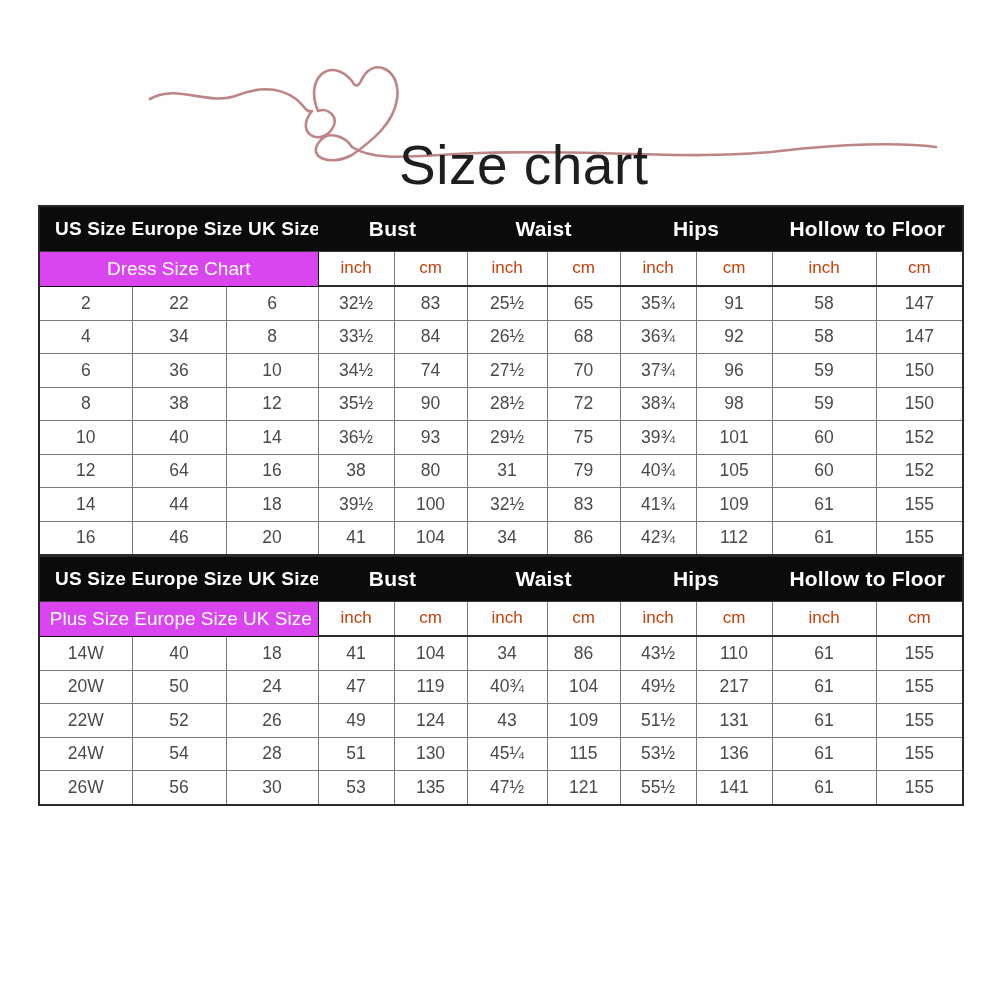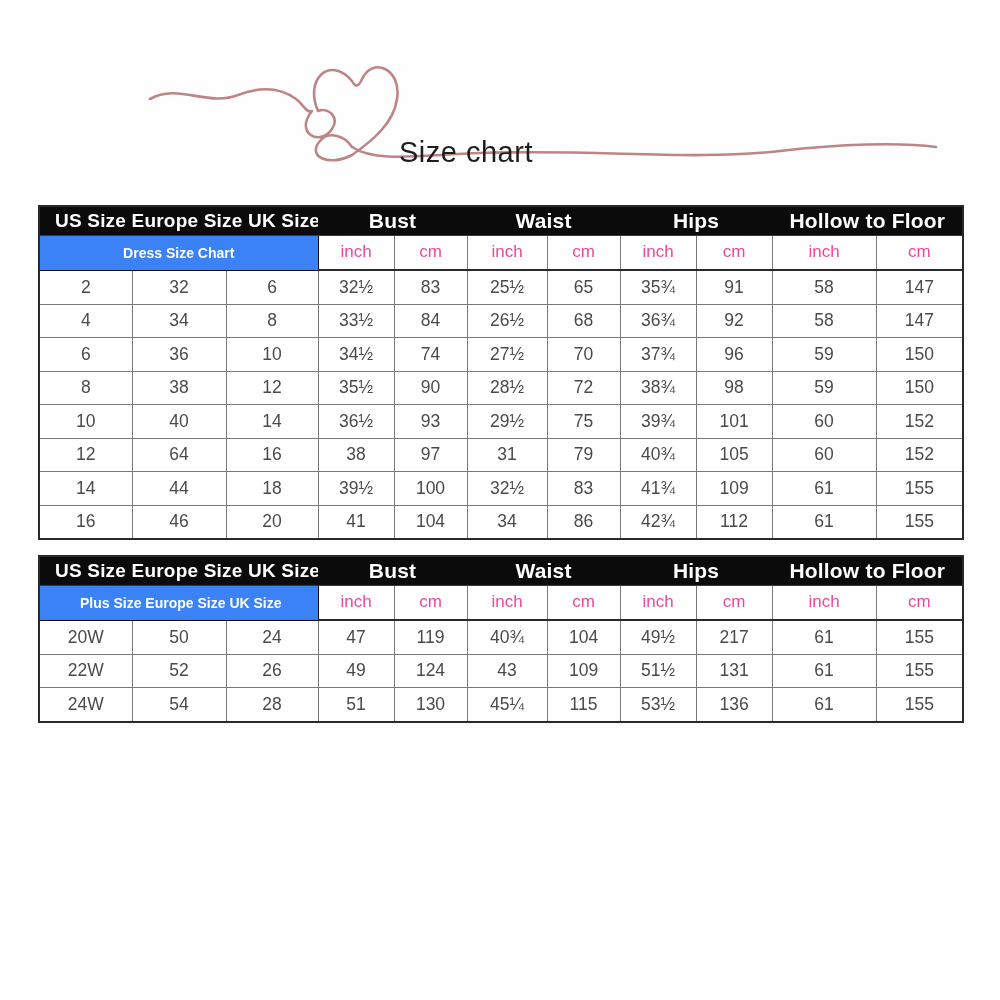--- a/index.html
+++ b/index.html
@@ -3,49 +3,49 @@
 <meta charset="utf-8">
 <style>
   html,body{margin:0;padding:0;}
   body{
     width:1000px;height:1000px;position:relative;background:#fefefe;
     font-family:"Liberation Sans", sans-serif;overflow:hidden;
   }
   .hero{position:absolute;left:0;top:35px;width:1000px;height:160px;}
   .hero svg{position:absolute;left:0;top:0;}
   .page-title{
-    position:absolute;left:399px;top:103px;font-size:29px;line-height:1;
+    position:absolute;left:399px;top:103px;font-size:55px;line-height:1;
     color:#1e1e1e;letter-spacing:0.5px;font-weight:400;white-space:nowrap;
   }
   table.size-table{
     position:absolute;left:38px;width:924px;border-collapse:collapse;
     table-layout:fixed;background:#ffffff;border:2px solid #2a2a2a;
   }
   #table-standard{top:205px;}
   #table-plus{top:555px;}
   th,td{padding:0;text-align:center;vertical-align:middle;overflow:hidden;}
   td{border:1px solid #7a7a7a;}
-  tr.group-row{height:29px;}
+  tr.group-row{height:45px;}
   tr.group-row th{
     background:#0b0b0b;color:#ffffff;border:1px solid #0b0b0b;
     border-bottom:1px solid #3a3a3a;
   }
   th.size-group{
     font-size:19px;font-weight:700;text-align:left;padding-left:15px;
     letter-spacing:0.2px;white-space:nowrap;
   }
   th.meas-group{font-size:21px;font-weight:700;letter-spacing:0.2px;margin-top:48px;}
   tr.unit-row{height:35px;}
   tr.unit-row th.sub-label{
-    background:#3b82f6;color:#ffffff;font-size:14px;font-weight:700;
+    background:#d946ef;color:#ffffff;font-size:19px;font-weight:400;
     border:1px solid #0b0b0b;border-top:1px solid #3a3a3a;white-space:nowrap;
   }
   #table-plus tr.unit-row th.sub-label{padding-left:4px;}
   tr.unit-row td{
-    font-size:17px;color:#ec4899;border-bottom:2px solid #2a2a2a;
+    font-size:17px;color:#c2410c;border-bottom:2px solid #2a2a2a;
     background:#ffffff;
   }
   tbody td{height:32.5px;font-size:17.5px;color:#4a4a4a;background:#ffffff;}
 </style>
 </head>
 <body>
 
 <div class="hero">
   <svg width="1000" height="160" viewBox="0 0 1000 160">
     <path d="M150,64
@@ -97,21 +97,21 @@
         <td>cm</td>
         <td>inch</td>
         <td>cm</td>
         <td>inch</td>
         <td>cm</td>
       </tr>
   </thead>
   <tbody>
       <tr>
         <td>2</td>
-        <td>32</td>
+        <td>22</td>
         <td>6</td>
         <td>32½</td>
         <td>83</td>
         <td>25½</td>
         <td>65</td>
         <td>35¾</td>
         <td>91</td>
         <td>58</td>
         <td>147</td>
       </tr>
@@ -165,21 +165,21 @@
         <td>39¾</td>
         <td>101</td>
         <td>60</td>
         <td>152</td>
       </tr>
       <tr>
         <td>12</td>
         <td>64</td>
         <td>16</td>
         <td>38</td>
-        <td>97</td>
+        <td>80</td>
         <td>31</td>
         <td>79</td>
         <td>40¾</td>
         <td>105</td>
         <td>60</td>
         <td>152</td>
       </tr>
       <tr>
         <td>14</td>
         <td>44</td>
@@ -238,20 +238,33 @@
         <td>inch</td>
         <td>cm</td>
         <td>inch</td>
         <td>cm</td>
         <td>inch</td>
         <td>cm</td>
       </tr>
   </thead>
   <tbody>
       <tr>
+        <td>14W</td>
+        <td>40</td>
+        <td>18</td>
+        <td>41</td>
+        <td>104</td>
+        <td>34</td>
+        <td>86</td>
+        <td>43½</td>
+        <td>110</td>
+        <td>61</td>
+        <td>155</td>
+      </tr>
+      <tr>
         <td>20W</td>
         <td>50</td>
         <td>24</td>
         <td>47</td>
         <td>119</td>
         <td>40¾</td>
         <td>104</td>
         <td>49½</td>
         <td>217</td>
         <td>61</td>
@@ -276,14 +289,27 @@
         <td>28</td>
         <td>51</td>
         <td>130</td>
         <td>45¼</td>
         <td>115</td>
         <td>53½</td>
         <td>136</td>
         <td>61</td>
         <td>155</td>
       </tr>
+      <tr>
+        <td>26W</td>
+        <td>56</td>
+        <td>30</td>
+        <td>53</td>
+        <td>135</td>
+        <td>47½</td>
+        <td>121</td>
+        <td>55½</td>
+        <td>141</td>
+        <td>61</td>
+        <td>155</td>
+      </tr>
     </tbody>
 </table>
 
 </body></html>

